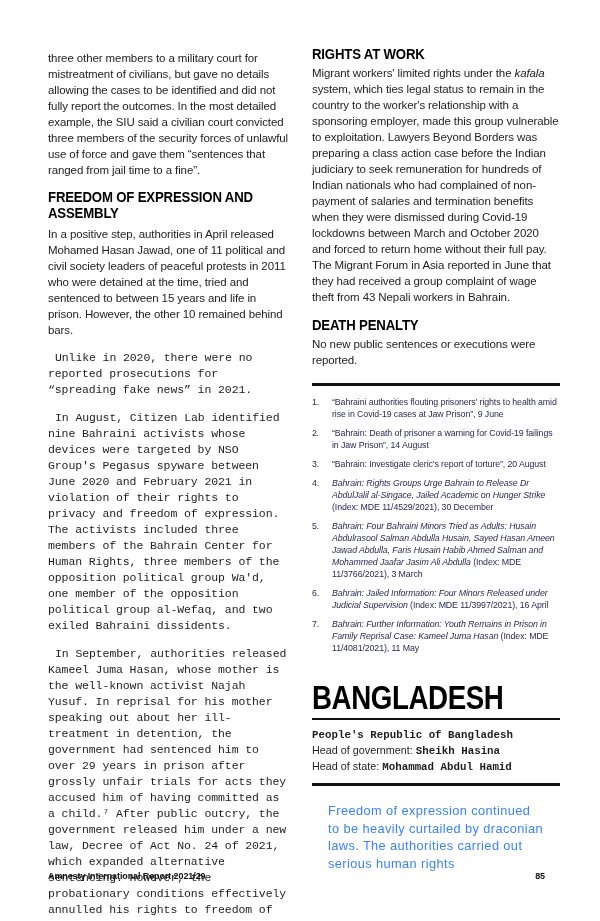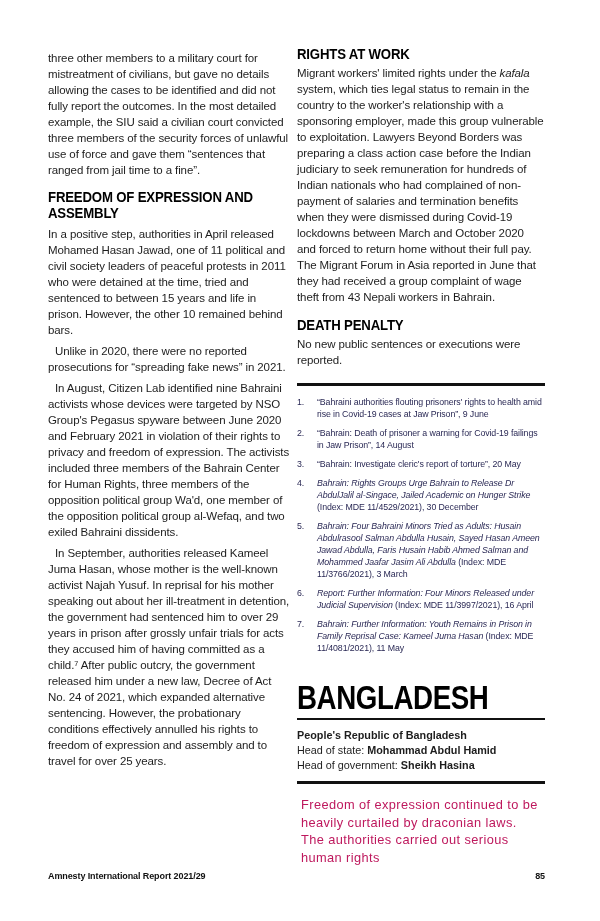--- a/index.html
+++ b/index.html
@@ -6,30 +6,30 @@
   .page {
     position: relative;
     width: 600px;
     height: 921px;
     background: #ffffff;
     font-family: "Liberation Sans", sans-serif;
     color: #1d1d1d;
     overflow: hidden;
   }
   .col-left  { position: absolute; left: 48px;  top: 50px; width: 243px; }
-  .col-right { position: absolute; left: 297px; top: 46px; width: 248px; }
+  .col-right { position: absolute; left: 312px; top: 46px; width: 248px; }
 
   .body-text {
     font-size: 11.5px;
     line-height: 16px;
     letter-spacing: -0.1px;
     color: #1d1d1d;
     margin: 0;
   }
-  .body-text + .body-text { margin-top: 5px; }
+  .body-text + .body-text { margin-top: 12px; font-family: Liberation Mono, monospace; }
   .indent { text-indent: 7px; }
 
   .h-section {
     font-size: 15px;
     font-weight: bold;
     line-height: 16px;
     letter-spacing: -0.2px;
     color: #000;
     transform: scaleX(0.88);
     transform-origin: 0 50%;
@@ -64,27 +64,27 @@
     line-height: 33px;
     color: #000;
     transform: scaleX(0.84);
     transform-origin: 0 50%;
     margin: 0 0 4px 0;
     white-space: nowrap;
   }
   .rule-thin  { border: none; border-top: 2px solid #111; margin: 0 0 8px 0; }
   .rule-thick { border: none; border-top: 3px solid #111; margin: 8px 0 12px 0; }
   .country-info { font-size: 10.8px; line-height: 15px; color: #1d1d1d; }
-  .country-info .bold { font-weight: bold; }
+  .country-info .bold { font-weight: bold; font-family: Liberation Mono, monospace; }
   .intro-text {
     font-size: 12.8px;
     line-height: 17.5px;
     letter-spacing: 0.4px;
-    color: #be185d;
-    margin: 4px;
+    color: #3b82f6;
+    margin: 16px;
   }
 
   .footer {
     position: absolute;
     left: 48px;
     right: 55px;
     top: 871px;
     display: flex;
     justify-content: space-between;
     align-items: baseline;
@@ -123,51 +123,51 @@
     <span class="fn-text"><span class="fn-italic"></span><span>“Bahraini authorities flouting prisoners' rights to health amid rise in Covid-19 cases at Jaw Prison”, 9 June</span></span>
   </div>
 
   <div class="footnote">
     <span class="fn-num">2.</span>
     <span class="fn-text"><span class="fn-italic"></span><span>“Bahrain: Death of prisoner a warning for Covid-19 failings in Jaw Prison”, 14 August</span></span>
   </div>
 
   <div class="footnote">
     <span class="fn-num">3.</span>
-    <span class="fn-text"><span class="fn-italic"></span><span>“Bahrain: Investigate cleric's report of torture”, 20 May</span></span>
+    <span class="fn-text"><span class="fn-italic"></span><span>“Bahrain: Investigate cleric's report of torture”, 20 August</span></span>
   </div>
 
   <div class="footnote">
     <span class="fn-num">4.</span>
     <span class="fn-text"><span class="fn-italic">Bahrain: Rights Groups Urge Bahrain to Release Dr AbdulJalil al-Singace, Jailed Academic on Hunger Strike</span><span> (Index: MDE 11/4529/2021), 30 December</span></span>
   </div>
 
   <div class="footnote">
     <span class="fn-num">5.</span>
     <span class="fn-text"><span class="fn-italic">Bahrain: Four Bahraini Minors Tried as Adults: Husain Abdulrasool Salman Abdulla Husain, Sayed Hasan Ameen Jawad Abdulla, Faris Husain Habib Ahmed Salman and Mohammed Jaafar Jasim Ali Abdulla</span><span> (Index: MDE 11/3766/2021), 3 March</span></span>
   </div>
 
   <div class="footnote">
     <span class="fn-num">6.</span>
-    <span class="fn-text"><span class="fn-italic">Report: Further Information: Four Minors Released under Judicial Supervision</span><span> (Index: MDE 11/3997/2021), 16 April</span></span>
+    <span class="fn-text"><span class="fn-italic">Bahrain: Jailed Information: Four Minors Released under Judicial Supervision</span><span> (Index: MDE 11/3997/2021), 16 April</span></span>
   </div>
 
   <div class="footnote">
     <span class="fn-num">7.</span>
     <span class="fn-text"><span class="fn-italic">Bahrain: Further Information: Youth Remains in Prison in Family Reprisal Case: Kameel Juma Hasan</span><span> (Index: MDE 11/4081/2021), 11 May</span></span>
   </div>
 </div>
 
     <div class="bd-section">
       <h1 class="h-country">BANGLADESH</h1>
       <hr class="rule-thin">
       <div class="country-info">
         <div class="bold">People's Republic of Bangladesh</div>
+        <div><span>Head of government: </span><span class="bold">Sheikh Hasina</span></div>
         <div><span>Head of state: </span><span class="bold">Mohammad Abdul Hamid</span></div>
-        <div><span>Head of government: </span><span class="bold">Sheikh Hasina</span></div>
       </div>
       <hr class="rule-thick">
       <p class="intro-text">Freedom of expression continued to be heavily curtailed by draconian laws. The authorities carried out serious human rights</p>
     </div>
   </div>
 
   <div class="footer">
     <span>Amnesty International Report 2021/29</span>
     <span>85</span>
   </div>

